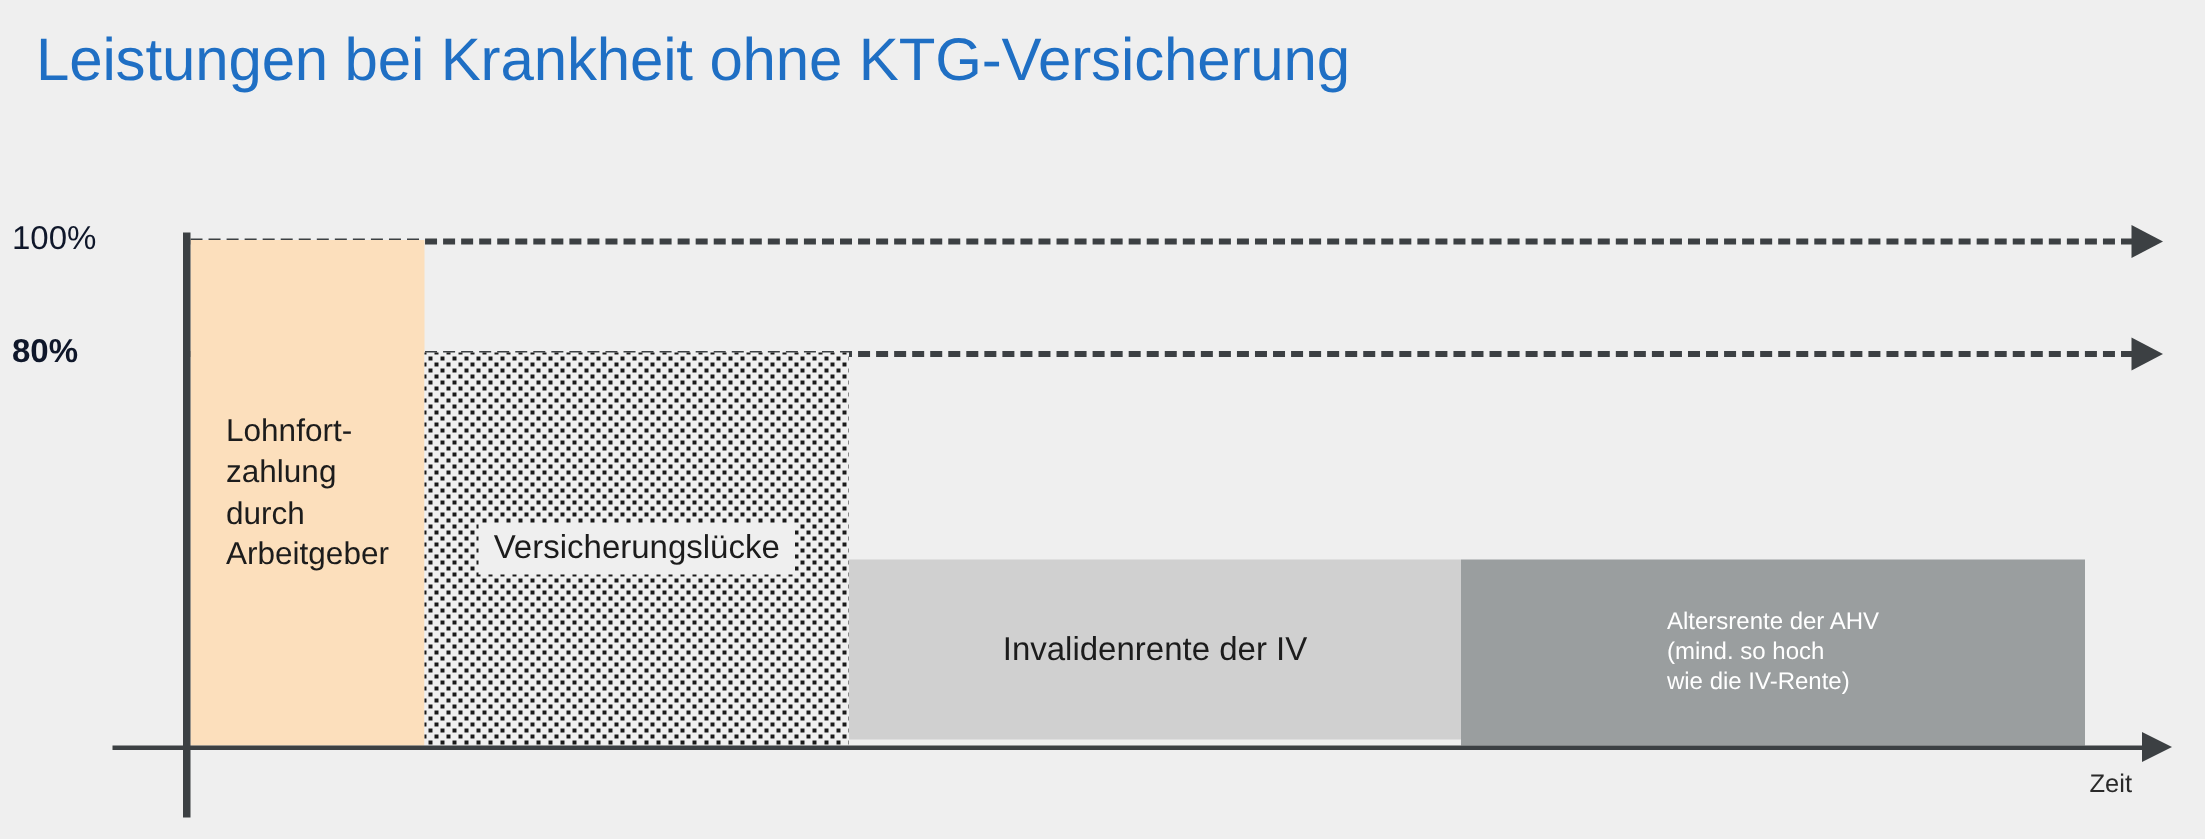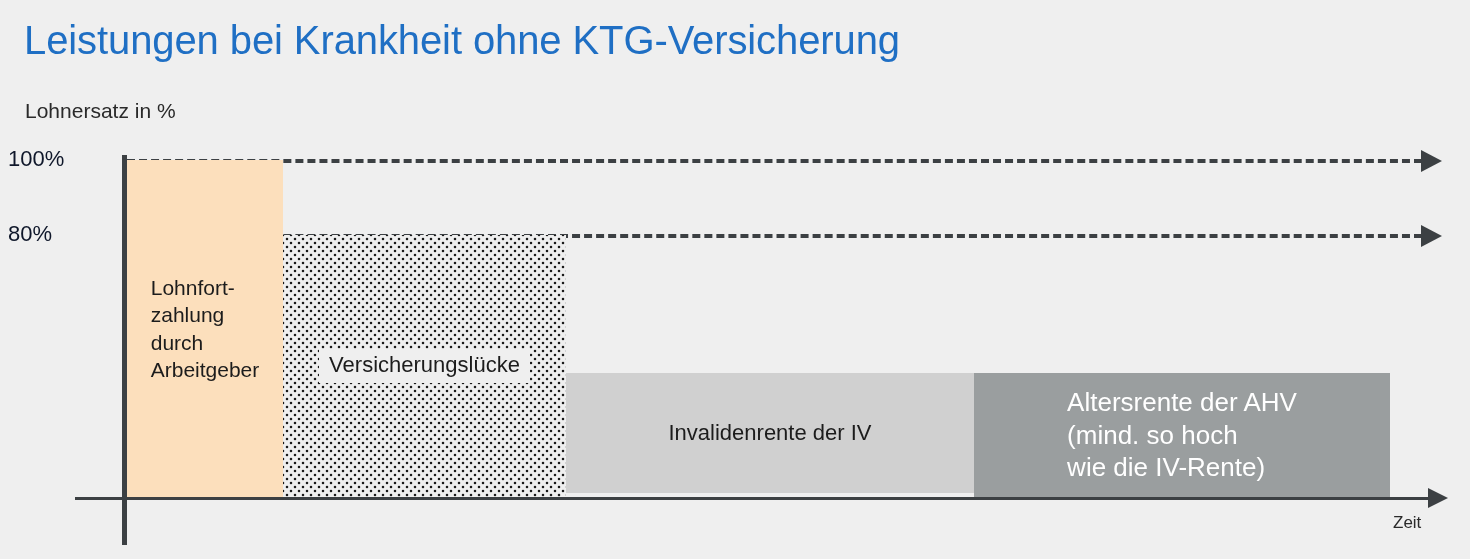--- a/index.html
+++ b/index.html
@@ -78,21 +78,21 @@
   .tick-label {
     position: absolute;
     font-size: 22px;
     color: #0f172a;
     text-align: left;
     width: 106px;
     left: 8px;
     white-space: nowrap;
   }
   .tick-100 { top: 146px; }
-  .tick-80  { top: 221px; }
+  .tick-80  { top: 221px; font-weight: bold; }
 
   
   .guide {
     position: absolute;
     left: 127px;
     width: 1295px;
     height: 0;
     border-top: 4px dashed #3C4043;
   }
   .guide-100 { top: 159px; }
@@ -177,32 +177,31 @@
   
   .block-ahv {
     left: 974px;
     top: 373px;
     width: 416px;
     height: 124px;
     background: #9A9E9F;
   }
   .block-ahv .block-label {
     color: #FFFFFF;
-    font-size: 26px;
+    font-size: 16px;
     line-height: 1.26;
   }
 </style>
 </head>
 <body>
 
 <div id="chart-root">
 
   <div class="chart-title">Leistungen bei Krankheit ohne KTG-Versicherung</div>
 
-  <div class="axis-y-caption">Lohnersatz in %</div>
 
   <div class="tick-label tick-100">100%</div>
 
   <div class="tick-label tick-80">80%</div>
 
   <div class="guide guide-100"></div>
   <div class="guide-arrow guide-arrow-100"></div>
 
   <div class="guide guide-80"></div>
   <div class="guide-arrow guide-arrow-80"></div>

